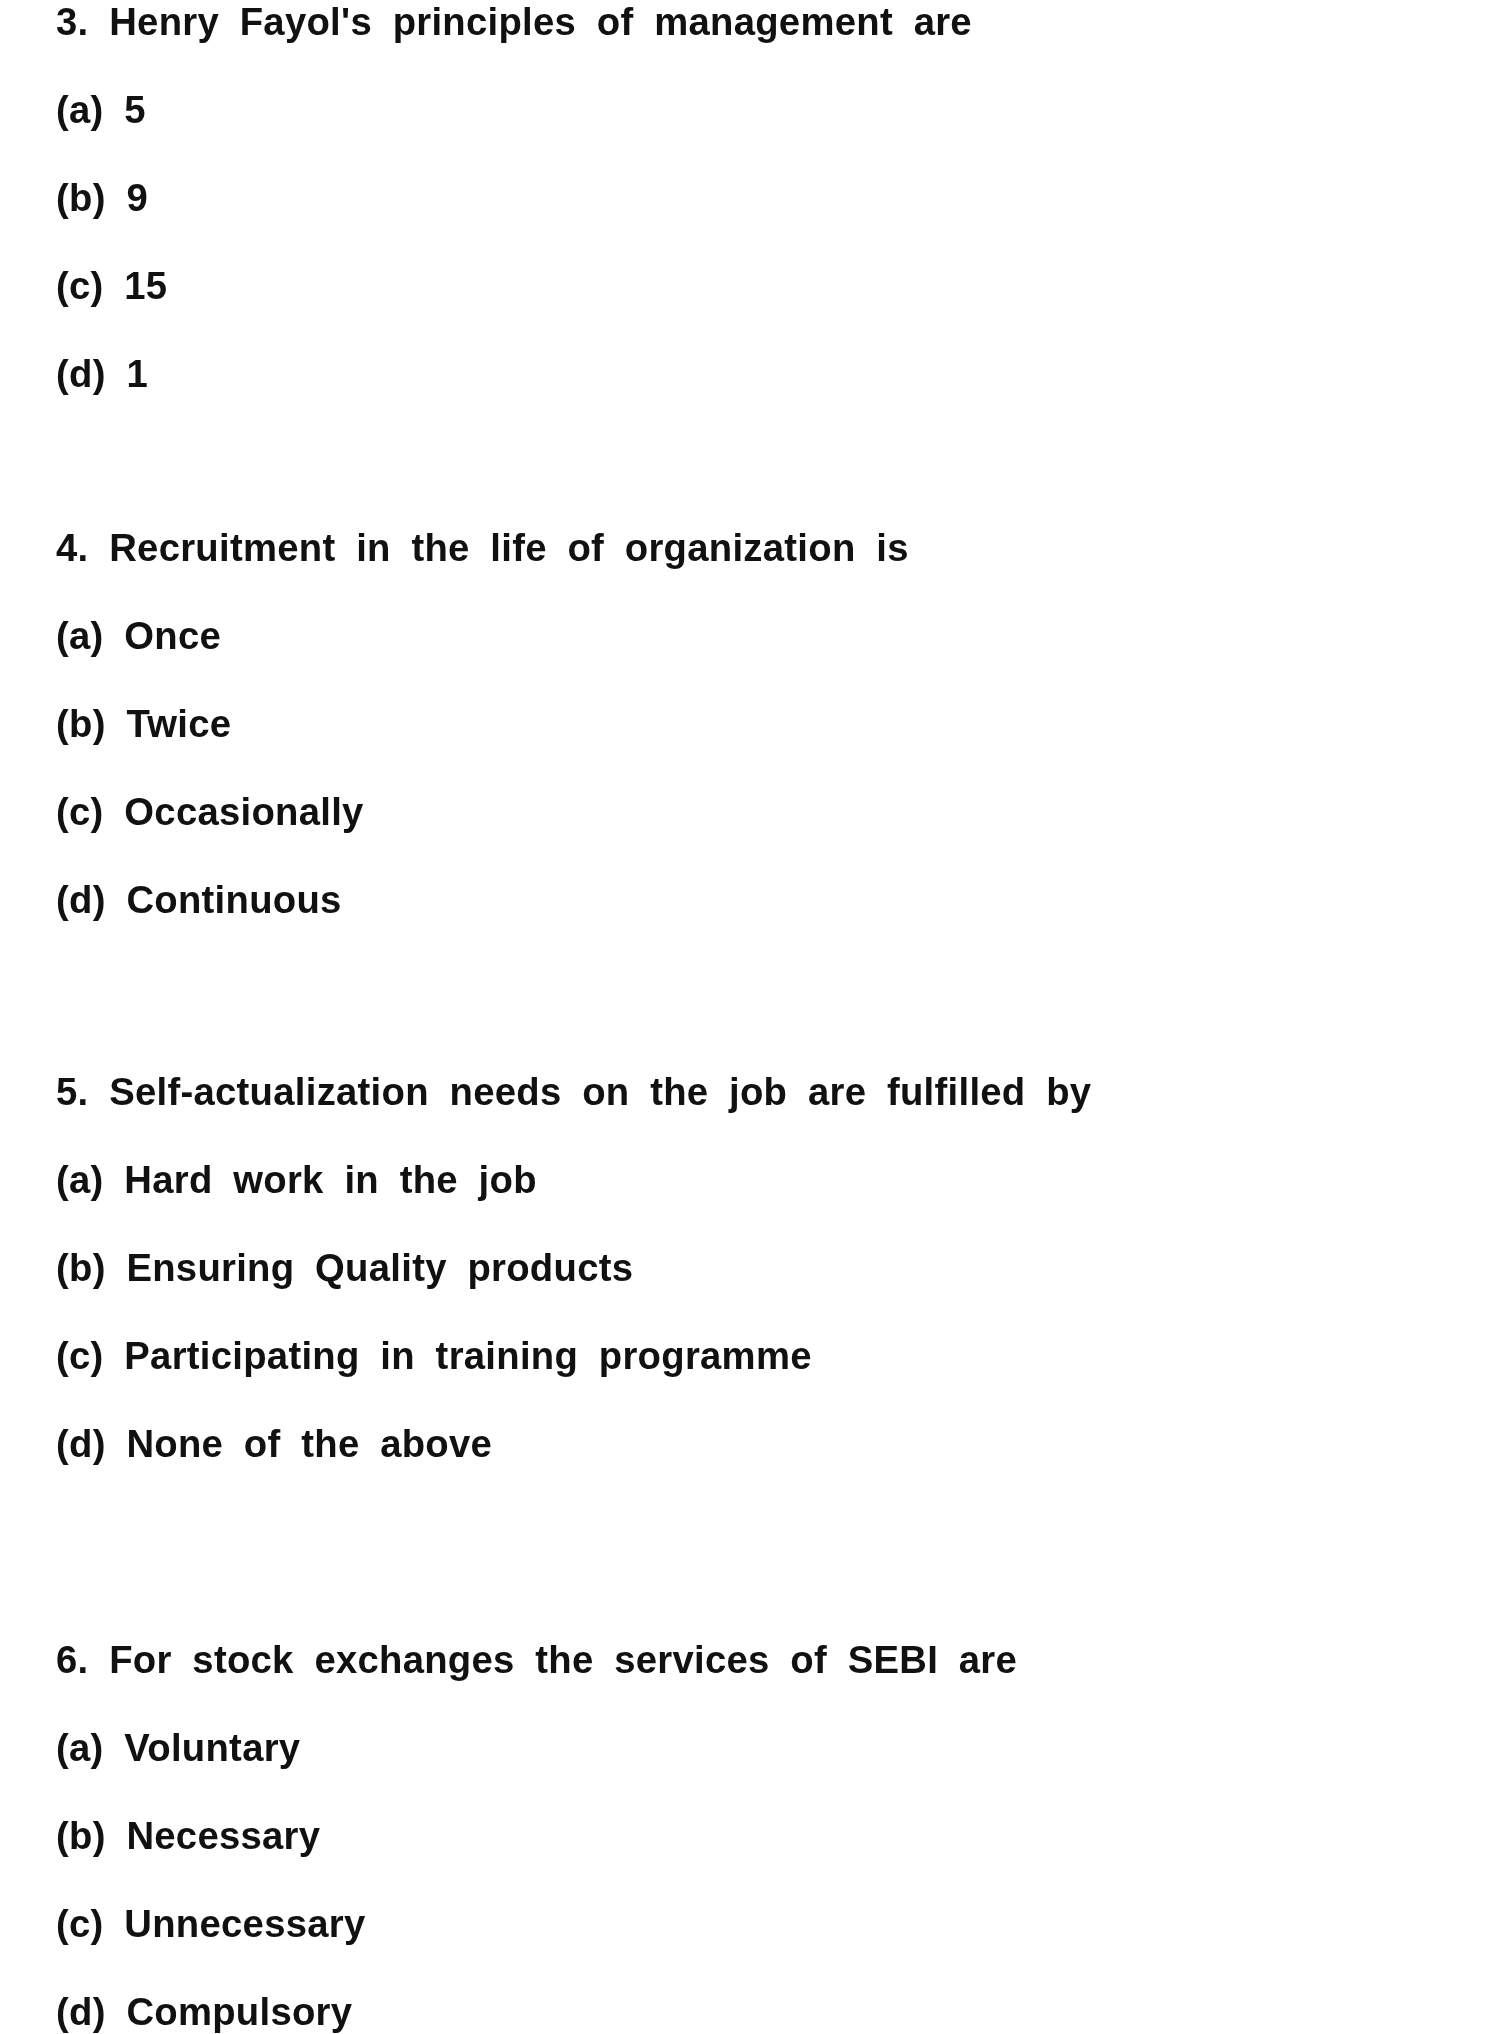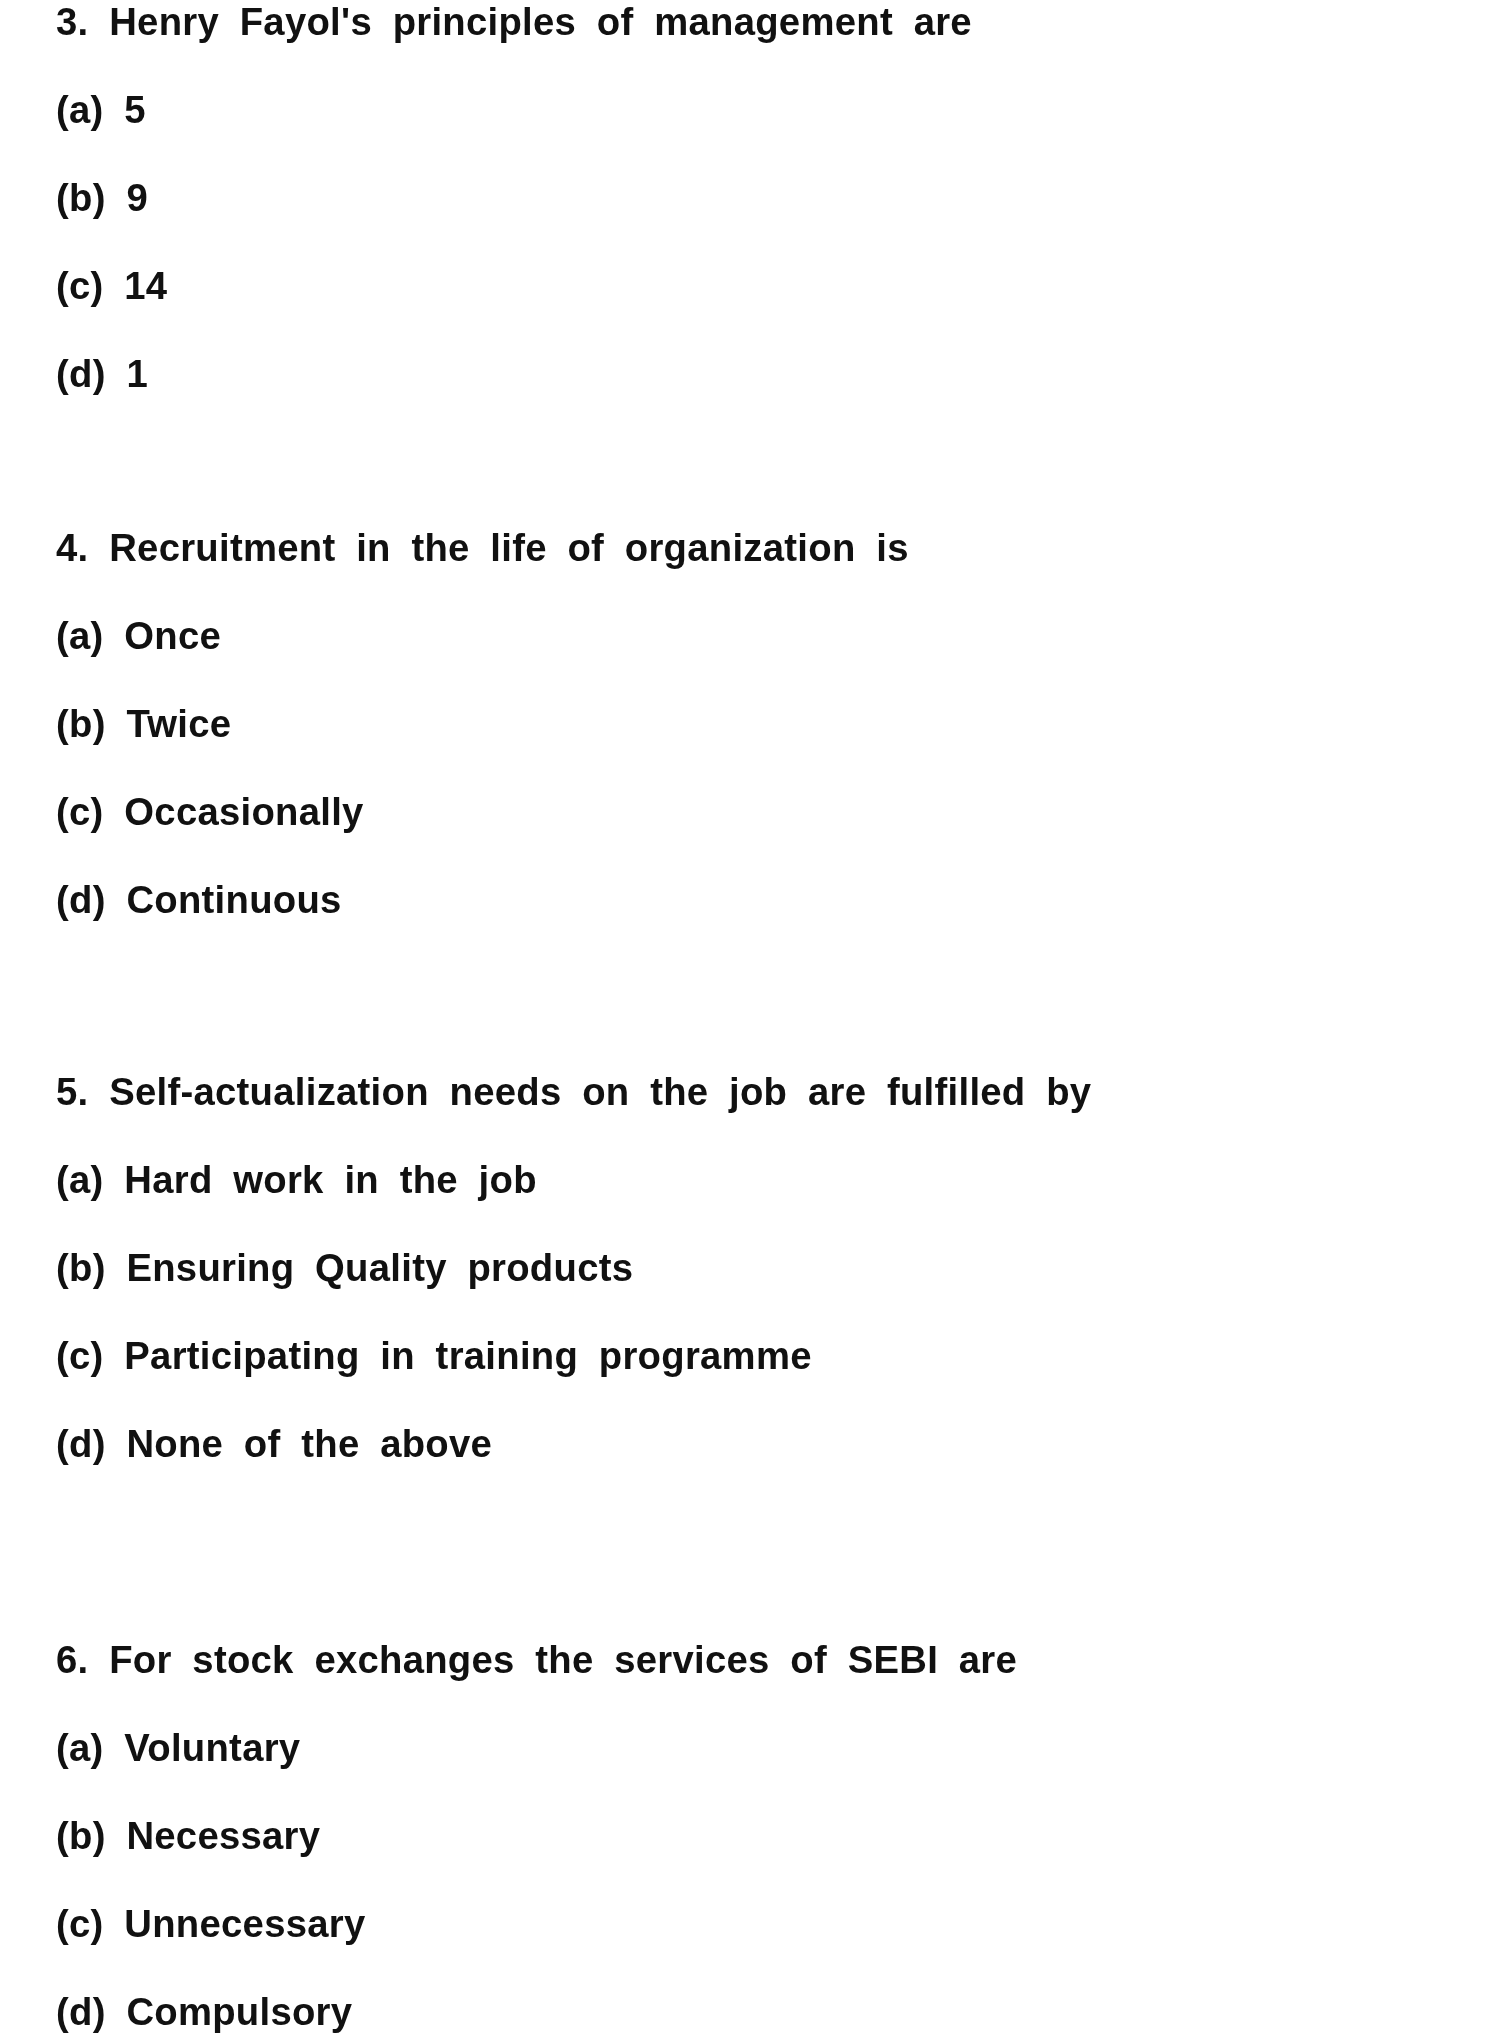--- a/index.html
+++ b/index.html
@@ -16,21 +16,21 @@
 
 <div class="page">
 
   <div class="q" style="top:0px;">
     <div class="line qtext">
       <span>3.</span>
       <span>Henry Fayol's principles of management are</span>
     </div>
     <div class="line"><span>(a)</span> <span>5</span></div>
     <div class="line"><span>(b)</span> <span>9</span></div>
-    <div class="line"><span>(c)</span> <span>14</span></div>
+    <div class="line"><span>(c)</span> <span>15</span></div>
     <div class="line"><span>(d)</span> <span>1</span></div>
   </div>
 
   <div class="q" style="top:526px;">
     <div class="line qtext">
       <span>4.</span>
       <span>Recruitment in the life of organization is</span>
     </div>
     <div class="line"><span>(a)</span> <span>Once</span></div>
     <div class="line"><span>(b)</span> <span>Twice</span></div>

